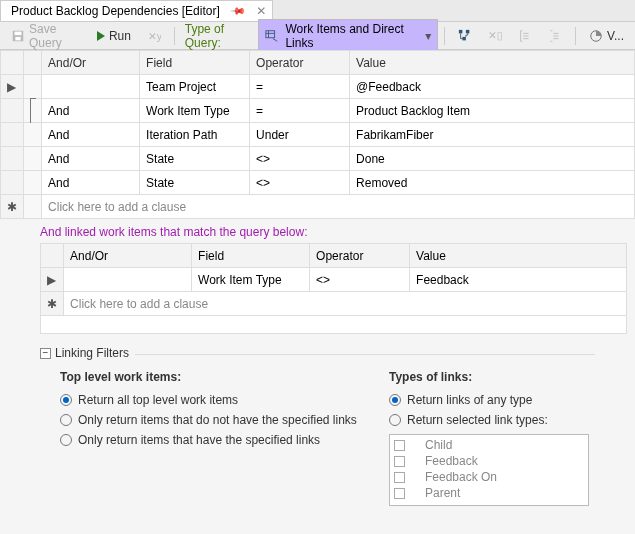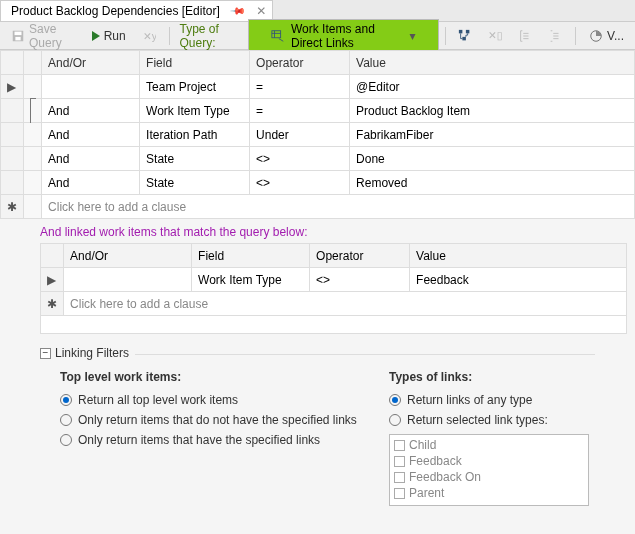--- a/index.html
+++ b/index.html
@@ -9,21 +9,21 @@
 .tab-bar { height: 22px; background: #eaeaea; display: flex; align-items: flex-end; border-bottom: 1px solid #ccc; }
 .tab { background: #fff; border: 1px solid #ccc; border-bottom: none; padding: 3px 6px 3px 10px; display: flex; align-items: center; gap: 12px; font-size: 12px; }
 .tab .pin { color: #888; transform: rotate(45deg); font-size: 10px; }
 .tab .close { color: #888; cursor: pointer; }
 
 
 .toolbar { height: 28px; background: #eee; border-bottom: 1px solid #ccc; display: flex; align-items: center; padding: 0 4px; gap: 2px; }
 .tbtn { display: flex; align-items: center; gap: 4px; padding: 3px 6px; color: #333; cursor: pointer; border: 1px solid transparent; }
 .tbtn.disabled { color: #aaa; }
 .sep { width: 1px; height: 18px; background: #ccc; margin: 0 4px; }
-.qtype-select { display: flex; align-items: center; gap: 6px; border: 1px solid #bbb; background: #84cc16; padding: 2px 22px; min-width: 180px; }
+.qtype-select { display: flex; align-items: center; gap: 6px; border: 1px solid #bbb; background: #c4b5fd; padding: 2px 6px; min-width: 180px; }
 .qtype-select .drop { color: #555; margin-left: auto; }
 
 
 .grid { border-collapse: collapse; width: 100%; background: #fff; }
 .grid th, .grid td { border: 1px solid #ddd; padding: 4px 6px; text-align: left; font-weight: normal; height: 24px; }
 .grid th { background: #f3f3f3; color: #333; }
 .gutter { width: 22px; background: #f3f3f3; text-align: center; color: #555; }
 .gutter-g { width: 18px; background: #f8f8f8; border-right: none !important; }
 .placeholder { color: #888; }
 
@@ -39,21 +39,21 @@
 .filters-group::before { content: ""; position: absolute; top: 10px; left: 0; right: 0; border-top: 1px solid #ddd; }
 .filters-legend { position: absolute; top: 2px; left: 0; background: #f5f5f5; padding: 0 6px 0 0; display: flex; align-items: center; gap: 4px; z-index: 1; color: #333; }
 .expander { width: 11px; height: 11px; border: 1px solid #888; display: inline-flex; align-items: center; justify-content: center; font-size: 10px; line-height: 1; background: #fff; }
 .filters-body { display: flex; gap: 20px; padding: 16px 6px 0 20px; }
 .filters-col { flex: 1; }
 .filters-col h4 { font-weight: bold; color: #333; margin-bottom: 6px; }
 .radio-row { display: flex; align-items: center; gap: 6px; padding: 3px 0; color: #333; }
 .radio { width: 12px; height: 12px; border: 1px solid #777; border-radius: 50%; display: inline-flex; align-items: center; justify-content: center; }
 .radio.checked::after { content: ""; width: 6px; height: 6px; background: #0066cc; border-radius: 50%; }
 .link-list { border: 1px solid #bbb; background: #fff; height: 72px; overflow-y: scroll; padding: 2px; color: #888; margin-top: 4px; }
-.link-item { display: flex; align-items: center; gap: 4px; padding: 1px 2px; }
+.link-item { display: flex; align-items: center; gap: 20px; padding: 1px 2px; }
 .chk { width: 11px; height: 11px; border: 1px solid #aaa; display: inline-block; }
 .icon-play { width: 0; height: 0; border-left: 8px solid #2a7a2a; border-top: 5px solid transparent; border-bottom: 5px solid transparent; display: inline-block; }
 .small-icon { width: 14px; height: 14px; display: inline-flex; align-items: center; justify-content: center; color: #555; font-size: 11px; }
 
 
 .bracket-cell { position: relative; }
 .bracket-line { position: absolute; left: 6px; top: -1px; bottom: -1px; width: 6px; border-left: 1px solid #777; }
 .bracket-top { border-top: 1px solid #777; position: absolute; left: 6px; top: -1px; width: 6px; }
 .bracket-bot { border-bottom: 1px solid #777; position: absolute; left: 6px; bottom: -1px; width: 6px; }
 </style>
@@ -159,21 +159,21 @@
       <th>Value</th>
     </tr>
   </thead>
   <tbody id="grid-body">
       <tr>
         <td class="gutter">▶</td>
         <td class="gutter-g bracket-cell"></td>
         <td></td>
         <td>Team Project</td>
         <td>=</td>
-        <td>@Editor</td>
+        <td>@Feedback</td>
       </tr>
       <tr>
         <td class="gutter"></td>
         <td class="gutter-g bracket-cell">
           <div class="bracket-line"></div>
           <div class="bracket-top"></div>
         </td>
         <td>And</td>
         <td>Work Item Type</td>
         <td>=</td>

